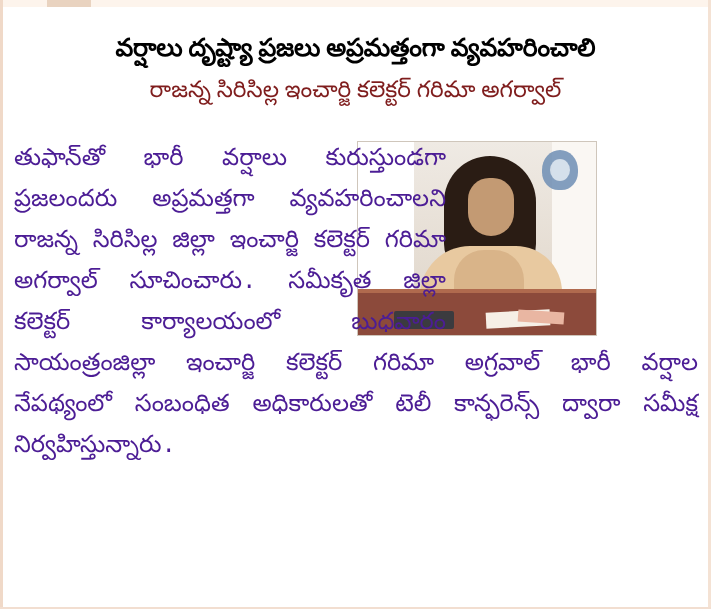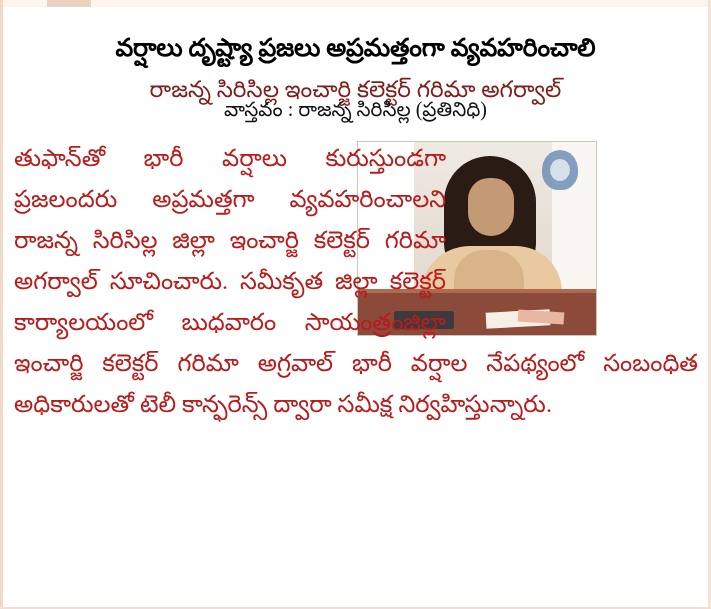--- a/index.html
+++ b/index.html
@@ -233,24 +233,24 @@
     height: 18px;
     background: #3b3b3f;
     border-radius: 2px;
   }
 
   .para-wrap {
     position: absolute;
     left: 14px;
     top: 138px;
     width: 684px;
-    font-family: Liberation Serif, serif;
+    font-family: Liberation Mono, monospace;
     font-size: 24px;
     line-height: 41px;
-    color: #b91c1c;
+    color: #4c1d95;
     text-align: justify;
     text-justify: inter-word;
   }
   .photo-spacer {
     float: right;
     width: 252px;
     height: 200px;
     shape-outside: margin-box;
   }
   .body-text {
@@ -269,21 +269,20 @@
   <div class="top-strip">
     <div class="clip-mark"></div>
   </div>
 
   <div class="content">
 
     <h1 class="headline">వర్షాలు దృష్ట్యా ప్రజలు అప్రమత్తంగా వ్యవహరించాలి</h1>
 
     <h2 class="subhead">రాజన్న సిరిసిల్ల ఇంచార్జి కలెక్టర్ గరిమా అగర్వాల్</h2>
 
-    <div class="dateline">వాస్తవం : రాజన్న సిరిసిల్ల (ప్రతినిధి)</div>
 
     <div class="photo">
       <div class="photo-bg"></div>
       <div class="photo-wall-left"></div>
       <div class="photo-wall-right"></div>
       <div class="photo-emblem"></div>
       <div class="subject-hair"></div>
       <div class="subject-face"></div>
       <div class="subject-body"></div>
       <div class="subject-scarf"></div>

